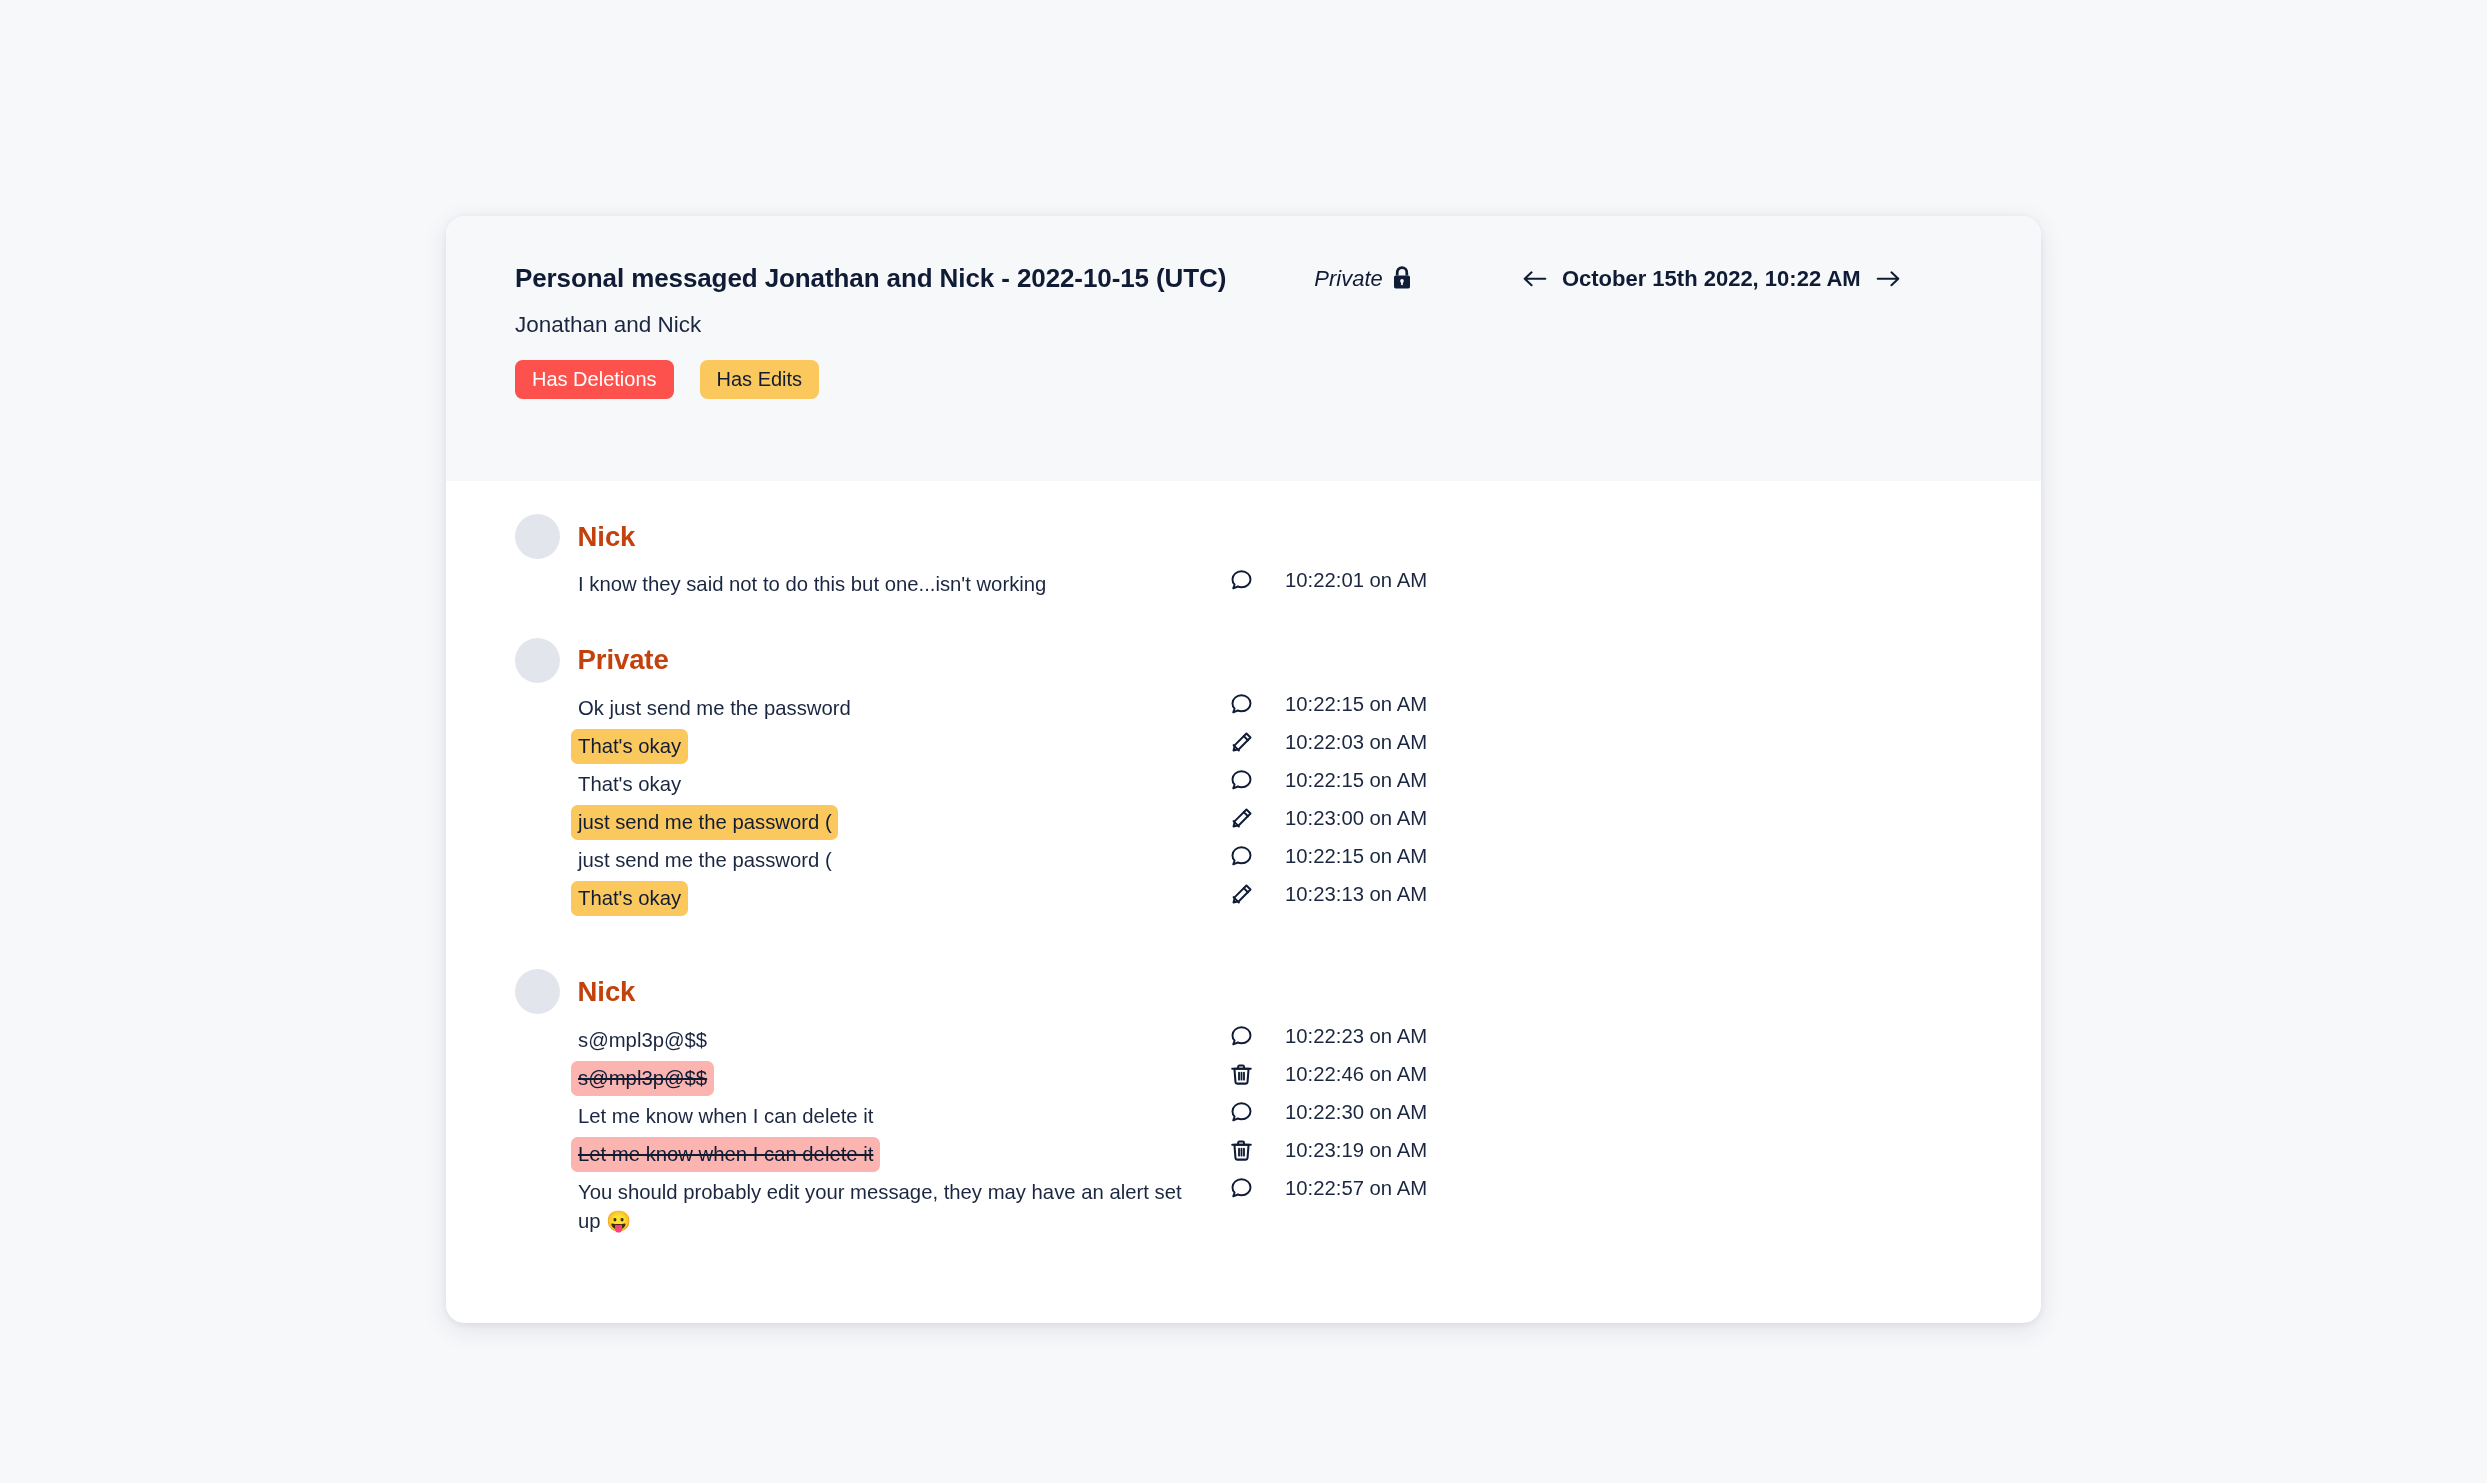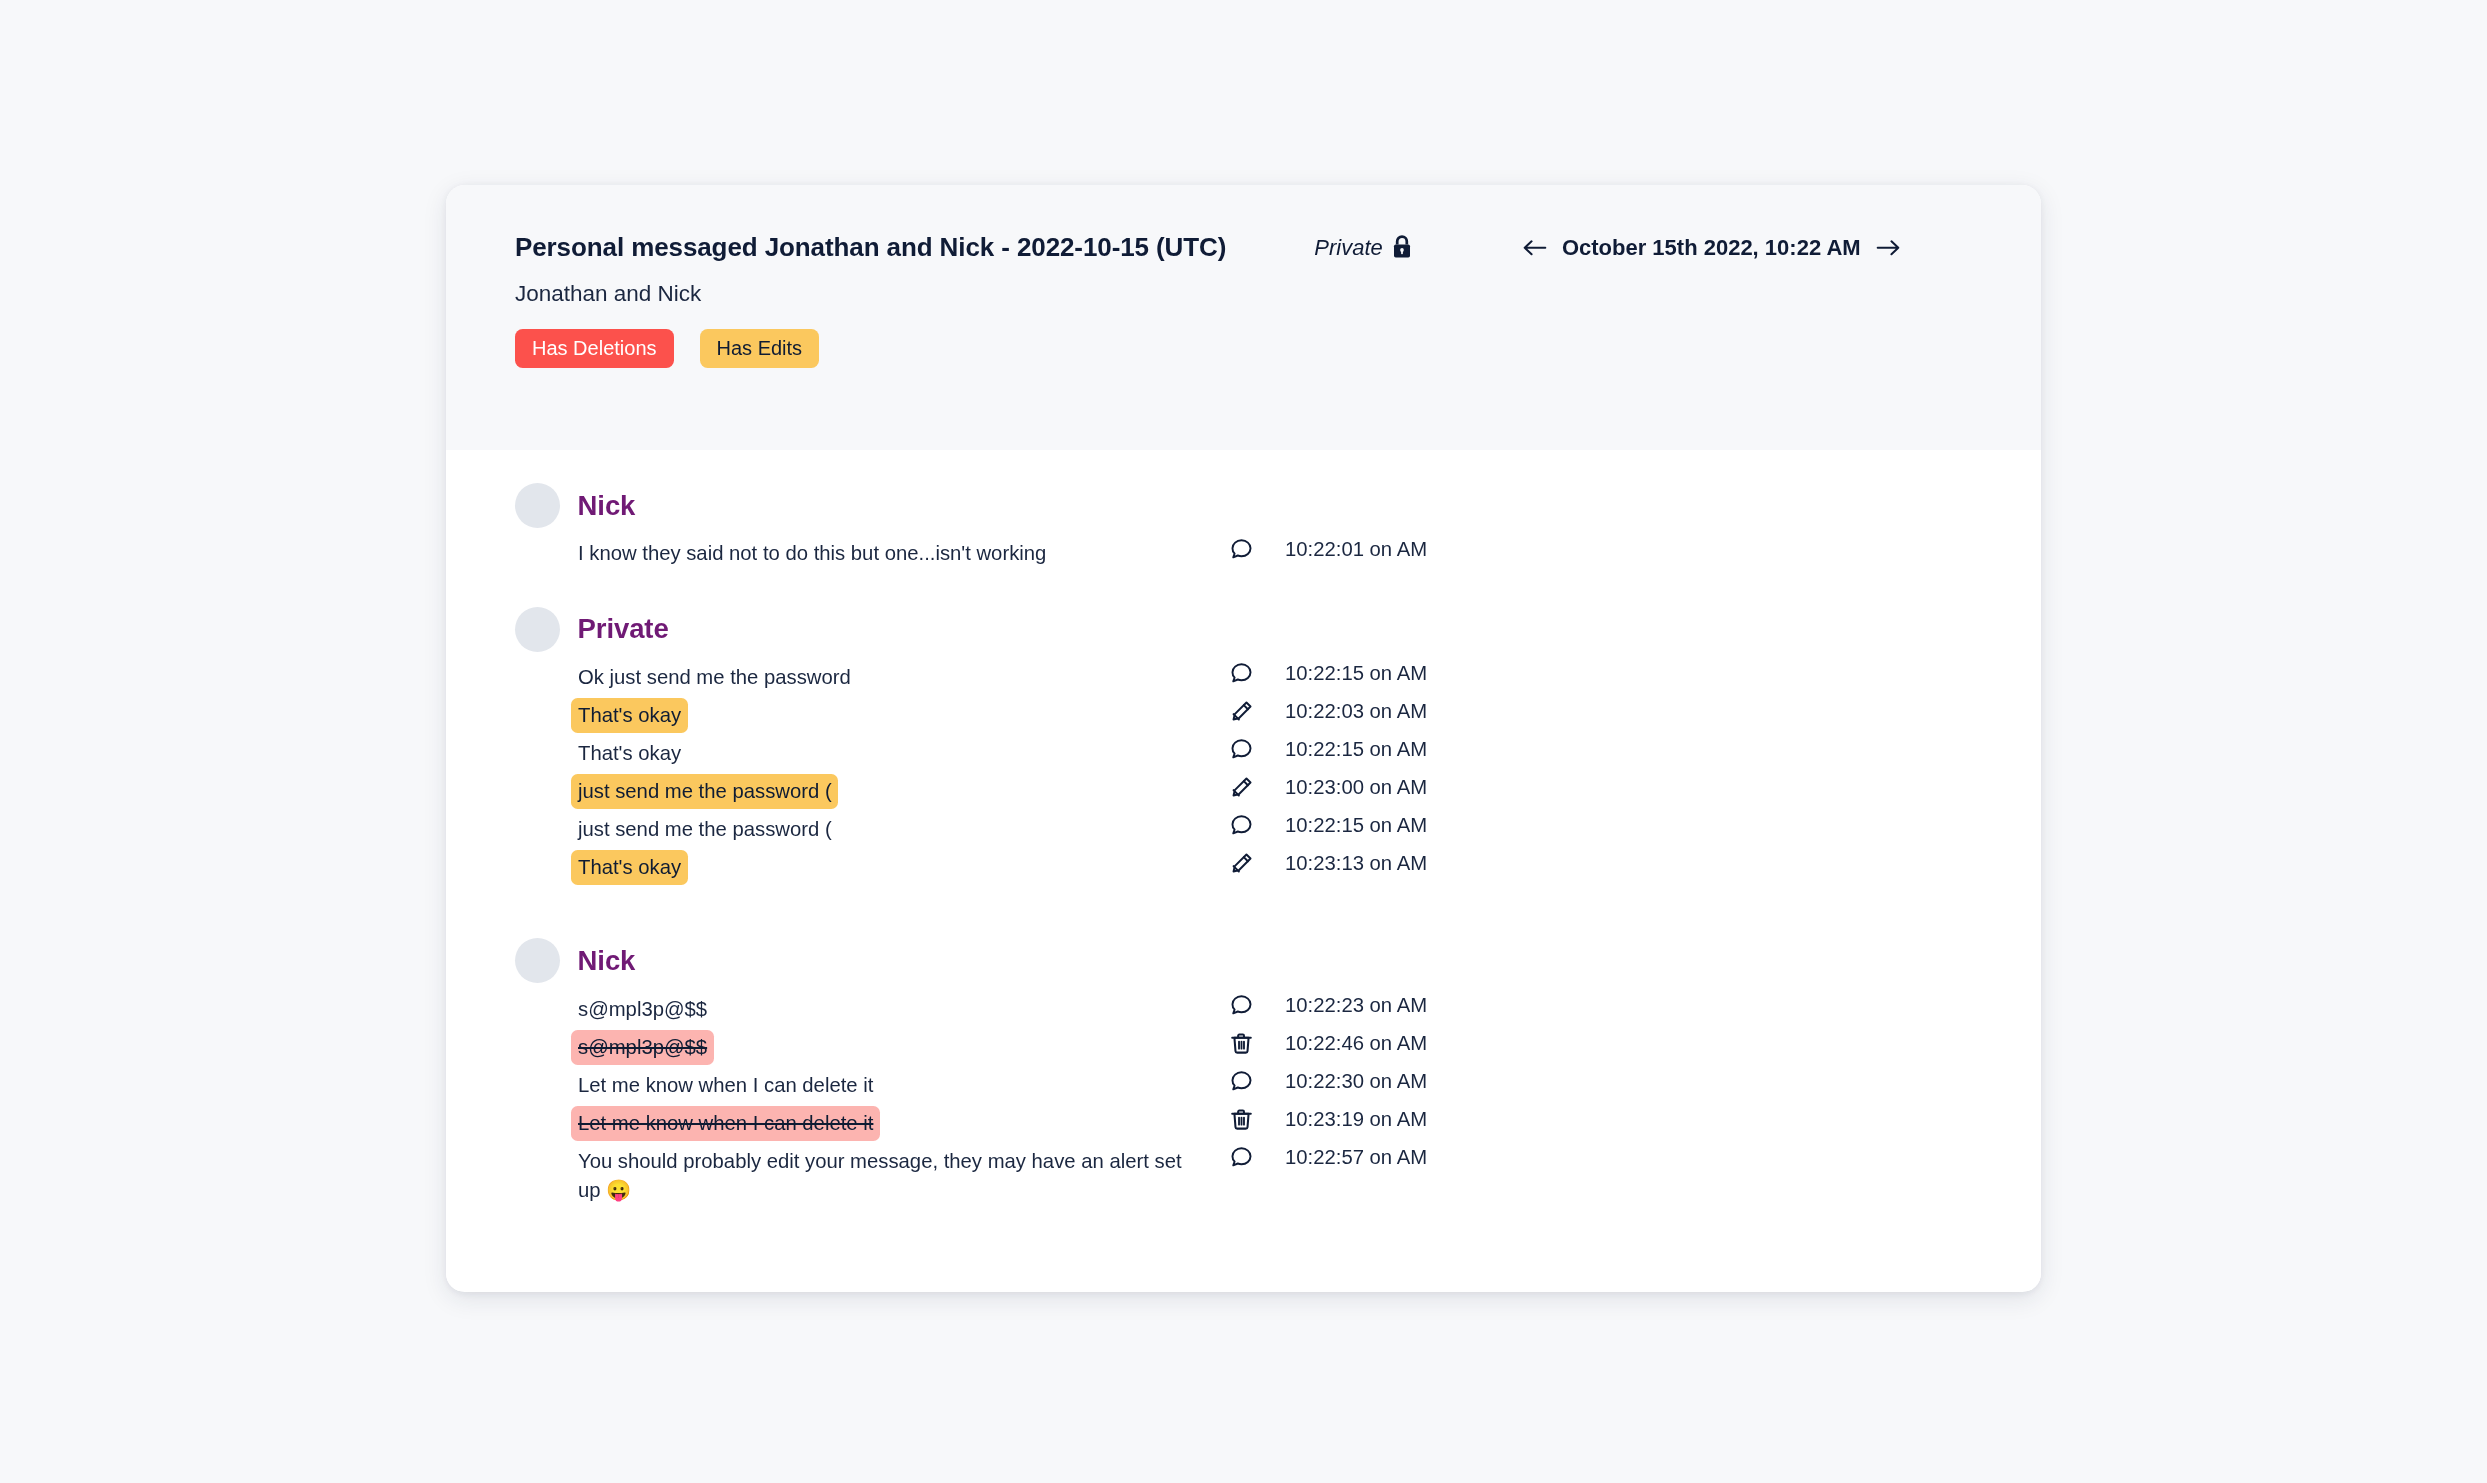--- a/index.html
+++ b/index.html
@@ -11,20 +11,21 @@
     font-family: "Liberation Sans", sans-serif;
     -webkit-font-smoothing: antialiased;
   }
 
   #page {
     position: relative;
     width: 2487px;
     height: 1416px;
     background: #f7f8fa;
     overflow: hidden;
+    margin-top: 31px;
   }
 
   
   .card {
     position: absolute;
     left: 446px;
     top: 185px;
     width: 1595px;
     height: 1107px;
     background: #ffffff;
@@ -150,21 +151,21 @@
     width: 45px;
     height: 45px;
     border-radius: 50%;
     background: #e2e6ec;
     flex: 0 0 auto;
   }
 
   .author {
     font-size: 27.5px;
     font-weight: bold;
-    color: #701a75;
+    color: #c2410c;
     letter-spacing: -0.1px;
   }
 
   .msg-rows { margin-top: 7.7px; }
 
   .msg-row {
     display: flex;
     align-items: flex-start;
     min-height: 38px;
     padding-left: 63px;

